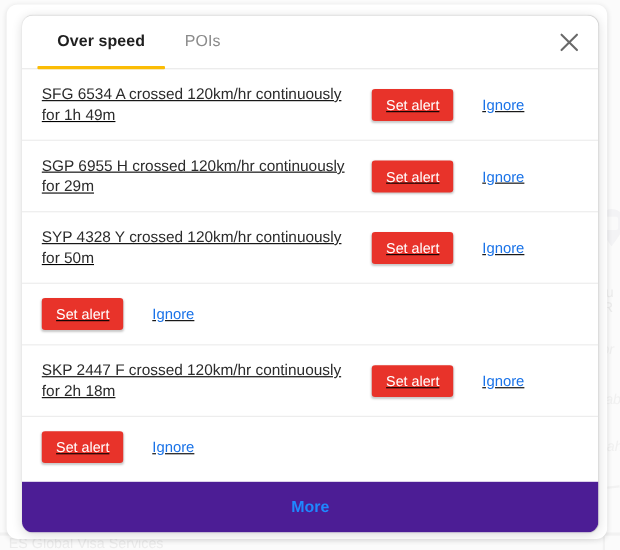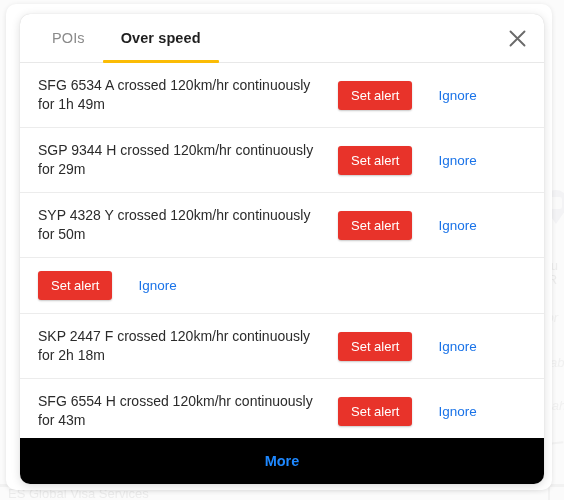--- a/index.html
+++ b/index.html
@@ -124,20 +124,21 @@
     cursor: pointer;
     color: #6a6a6a;
   }
 
   
   #alerts-scroll {
     flex: 1;
     overflow-y: auto;
     overflow-x: hidden;
     position: relative;
+    text-decoration: underline;
   }
   #alerts-scroll::-webkit-scrollbar { width: 9px; }
   #alerts-scroll::-webkit-scrollbar-track { background: #fafafa; }
   #alerts-scroll::-webkit-scrollbar-thumb {
     background: #c2c2c2;
     border-radius: 5px;
   }
 
   .alert-row {
     display: flex;
@@ -181,21 +182,21 @@
     flex: 0 0 auto;
   }
 
   
   #dialog-footer {
     height: 46px;
     min-height: 46px;
     display: flex;
     align-items: center;
     justify-content: center;
-    background: #000000;
+    background: #4c1d95;
   }
   #more-link {
     color: #1e88ff;
     font-size: 14.5px;
     font-weight: 600;
     cursor: pointer;
   }
 </style>
 </head>
 <body>
@@ -217,61 +218,60 @@
 </div>
 
 <div id="behind-panel"></div>
 <svg id="behind-chevron" viewBox="0 0 14 8">
   <path d="M1 1 L7 7 L13 1" fill="none" stroke="#555" stroke-width="1.6" stroke-linecap="round"></path>
 </svg>
 
 <div id="overspeed-dialog">
 
   <div id="dialog-header">
+    <div class="tab active">
+      <span>Over speed</span>
+    </div>
     <div class="tab">
       <span>POIs</span>
-    </div>
-    <div class="tab active">
-      <span>Over speed</span>
     </div>
 
     <div id="close-button">
       <svg width="17" height="17" viewBox="0 0 17 17">
         <path d="M1.5 1.5 L15.5 15.5 M15.5 1.5 L1.5 15.5" stroke="#6a6a6a" stroke-width="1.9" stroke-linecap="round"></path>
       </svg>
     </div>
   </div>
 
   <div id="alerts-scroll">
       <div class="alert-row">
         <div class="alert-message">SFG 6534 A crossed 120km/hr continuously for 1h 49m</div>
         <button class="set-alert-button" style="background: rgb(232, 51, 42);">Set alert</button>
         <span class="ignore-link" style="color: rgb(26, 115, 232);">Ignore</span>
       </div>
       <div class="alert-row">
-        <div class="alert-message">SGP 9344 H crossed 120km/hr continuously for 29m</div>
+        <div class="alert-message">SGP 6955 H crossed 120km/hr continuously for 29m</div>
         <button class="set-alert-button" style="background: rgb(232, 51, 42);">Set alert</button>
         <span class="ignore-link" style="color: rgb(26, 115, 232);">Ignore</span>
       </div>
       <div class="alert-row">
         <div class="alert-message">SYP 4328 Y crossed 120km/hr continuously for 50m</div>
         <button class="set-alert-button" style="background: rgb(232, 51, 42);">Set alert</button>
         <span class="ignore-link" style="color: rgb(26, 115, 232);">Ignore</span>
       </div>
       <div class="alert-row">
         <button class="set-alert-button" style="background: rgb(232, 51, 42);">Set alert</button>
         <span class="ignore-link" style="color: rgb(26, 115, 232);">Ignore</span>
       </div>
       <div class="alert-row">
         <div class="alert-message">SKP 2447 F crossed 120km/hr continuously for 2h 18m</div>
         <button class="set-alert-button" style="background: rgb(232, 51, 42);">Set alert</button>
         <span class="ignore-link" style="color: rgb(26, 115, 232);">Ignore</span>
       </div>
       <div class="alert-row">
-        <div class="alert-message">SFG 6554 H crossed 120km/hr continuously for 43m</div>
         <button class="set-alert-button" style="background: rgb(232, 51, 42);">Set alert</button>
         <span class="ignore-link" style="color: rgb(26, 115, 232);">Ignore</span>
       </div>
     </div>
 
   <div id="dialog-footer">
     <span id="more-link" style="color: rgb(30, 136, 255);">More</span>
   </div>
 
 </div>

